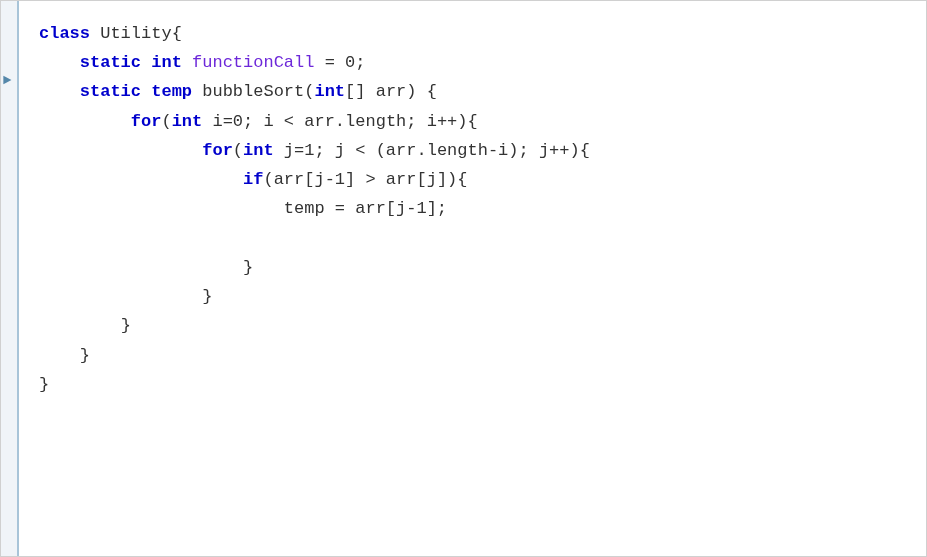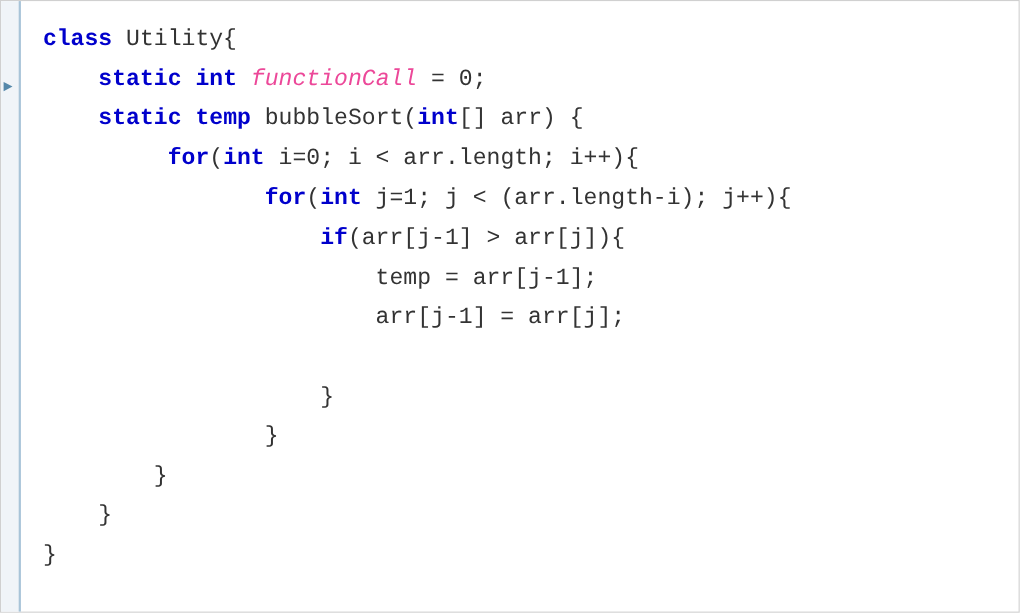--- a/index.html
+++ b/index.html
@@ -42,35 +42,34 @@
       line-height: 1;
     }
 
     .code-area {
       flex: 1;
       padding: 18px 10px 18px 20px;
       overflow: auto;
     }
 
     .code-line {
-      font-size: 21px;
+      font-size: 17px;
       line-height: 1.72;
       white-space: pre;
       color: #333;
     }
 
     
     .kw {
       color: #0000cc;
       font-weight: bold;
     }
 
     .italic-red {
-      color: #ec4899;
-      font-style: italic;
+      color: #6d28d9;
       text-align: right;
     }
 
     .plain {
       color: #333333;
     }
   </style>
 </head>
 <body>
 
@@ -89,21 +88,20 @@
 
 
     <div class="code-line"><span class="plain">         </span><span class="kw">for</span><span class="plain">(</span><span class="kw">int</span><span class="plain"> i=0; i &lt; arr.length; i++){</span></div>
 
     <div class="code-line"><span class="plain">                </span><span class="kw">for</span><span class="plain">(</span><span class="kw">int</span><span class="plain"> j=1; j &lt; (arr.length-i); j++){</span></div>
 
     <div class="code-line"><span class="plain">                    </span><span class="kw">if</span><span class="plain">(arr[j-1] &gt; arr[j]){</span></div>
 
     <div class="code-line"><span class="plain">                        </span><span class="plain">temp = arr[j-1];</span></div>
 
-    <div class="code-line"><span class="plain">                        </span><span class="plain">arr[j-1] = arr[j];</span></div>
 
     <div class="code-line"><span class="plain">                        </span></div>
 
     <div class="code-line"><span class="plain">                    </span><span class="plain">}</span></div>
 
     <div class="code-line"><span class="plain">                </span><span class="plain">}</span></div>
 
     <div class="code-line"><span class="plain">        </span><span class="plain">}</span></div>
 
     <div class="code-line"><span class="plain">    </span><span class="plain">}</span></div>

